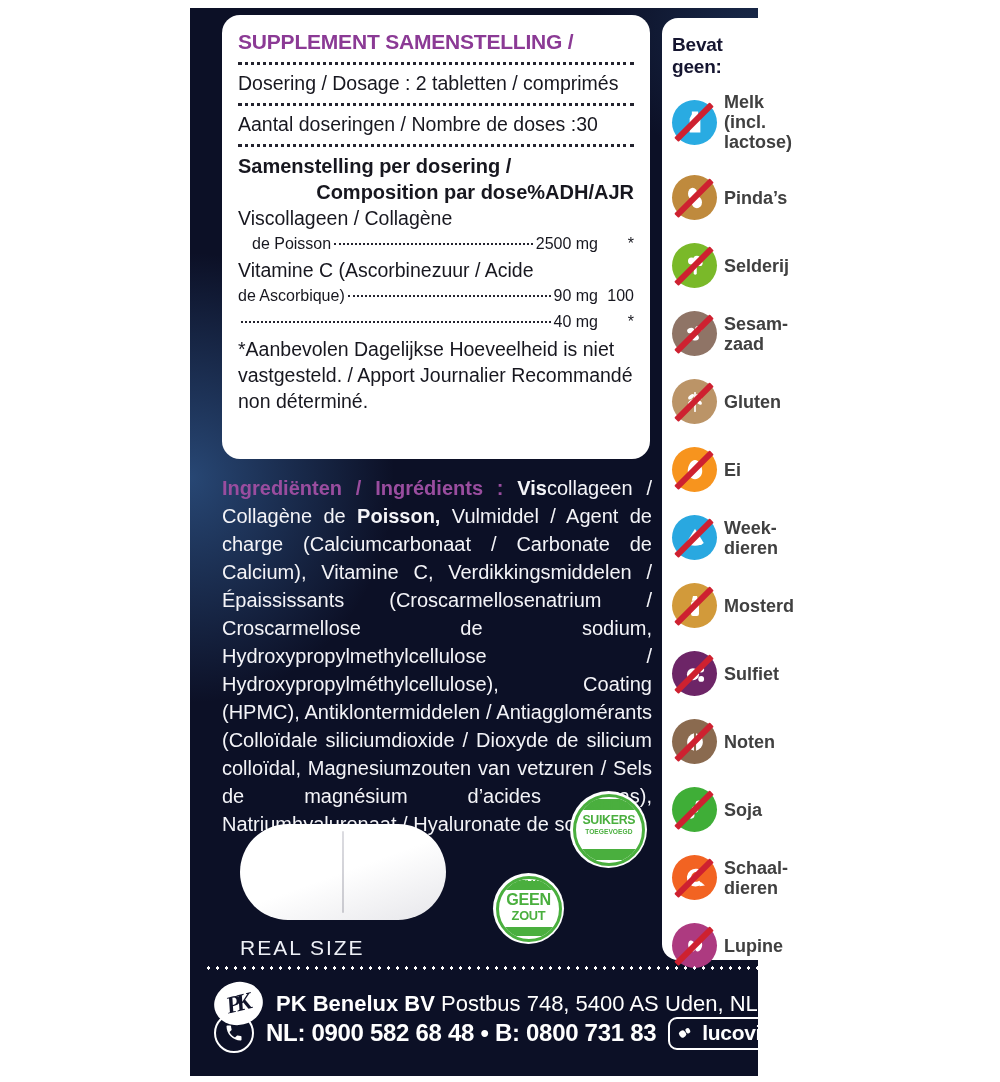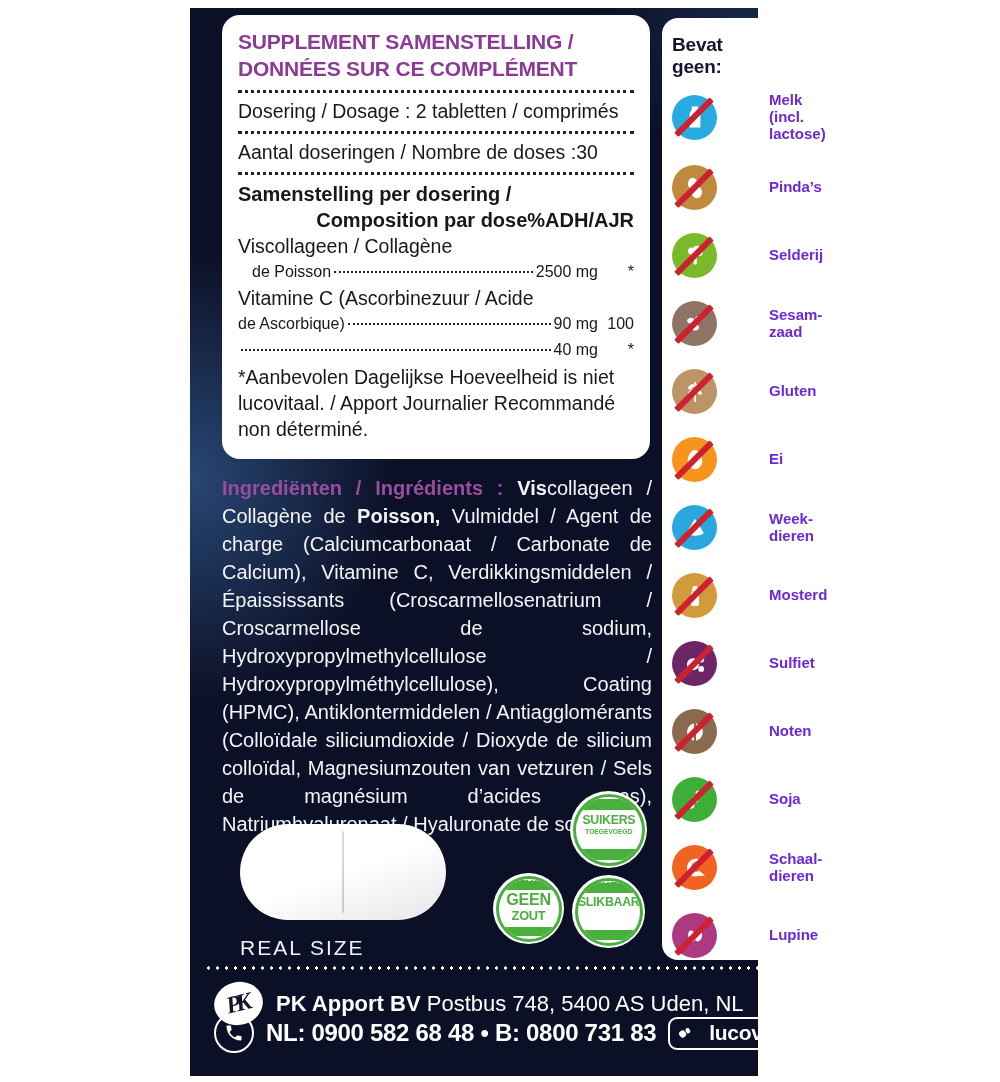--- a/index.html
+++ b/index.html
@@ -67,52 +67,51 @@
   
   .sidebar{position:absolute;left:472px;top:10px;width:112px;height:942px;background:#fff;
            border-radius:16px;padding:16px 6px 8px 10px;box-sizing:border-box;}
   .sidebar-header{font-size:19px;font-weight:800;color:#151530;margin-bottom:14px;letter-spacing:-.2px;}
   .allergen-row{display:flex;align-items:center;gap:7px;margin-bottom:23px;}
   .allergen-circle{position:relative;width:45px;height:45px;border-radius:50%;flex:0 0 45px;
                    display:flex;align-items:center;justify-content:center;}
   .allergen-circle svg{width:28px;height:28px;display:block;}
   .slash{position:absolute;left:-6%;top:43.5%;width:112%;height:13.5%;background:#ce2130;
          transform:rotate(-45deg);border-radius:1px;}
-  .allergen-label{font-size:15px;font-weight:bold;color:#6d28d9;line-height:1.12;margin-left:45px;}
+  .allergen-label{font-size:18px;font-weight:bold;color:#404040;line-height:1.12;}
 
   
   .dotsep{position:absolute;left:14px;top:958px;width:592px;height:4px;
           background-image:radial-gradient(circle 1.6px,#fff 95%,transparent);
           background-size:9px 4px;background-repeat:repeat-x;}
   .footer-row1{position:absolute;left:24px;top:974px;width:582px;display:flex;align-items:center;
                gap:13px;color:#fff;font-size:22px;}
   .pk-logo{width:49px;height:43px;background:#fff;border-radius:50%;transform:rotate(-14deg);
            display:flex;align-items:center;justify-content:center;color:#10132a;font-weight:bold;
            font-style:italic;font-size:24px;letter-spacing:-5px;padding-right:4px;box-sizing:border-box;
            font-family:"Liberation Serif",serif;flex:0 0 auto;}
   .company b{font-weight:bold;}
   .footer-row2{position:absolute;left:24px;top:1005px;width:588px;display:flex;align-items:center;
                gap:12px;color:#fff;font-size:24px;font-weight:bold;}
   .phone-circle{width:36px;height:36px;border:2.5px solid #fff;border-radius:50%;display:flex;
                 align-items:center;justify-content:center;flex:0 0 auto;}
   .phone-circle svg{width:20px;height:20px;}
   .phones{white-space:nowrap;letter-spacing:-.3px;}
-  .luco{margin-left:auto;display:flex;align-items:center;gap:16px;border:2.5px solid #fff;
+  .luco{margin-left:auto;display:flex;align-items:center;gap:9px;border:2.5px solid #fff;
         border-radius:9px;padding:2px 9px 3px 6px;font-weight:bold;font-size:21px;letter-spacing:-.3px;}
   .luco svg{width:17px;height:17px;}
 </style>
 </head>
 <body>
 
 <div class="box">
 
   <div class="facts">
     <div class="facts-title">
       <div>SUPPLEMENT SAMENSTELLING /</div>
-      <div>DONNÉES SUR CE COMPLÉMENT</div>
     </div>
     <div class="dotline"></div>
     <div class="frow">Dosering / Dosage : 2 tabletten / comprimés</div>
     <div class="dotline"></div>
     <div class="frow">Aantal doseringen / Nombre de doses :30</div>
     <div class="dotline"></div>
     <div class="comp-head">Samenstelling per dosering /</div>
     <div class="comp-head2">
       <span>Composition par dose</span>
       <span>%ADH/AJR</span>
@@ -133,21 +132,21 @@
       <span class="amt">90 mg</span>
       <span class="rda">100</span>
     </div>
 
     <div class="nrow">
       <span class="leader"></span>
       <span class="amt">40 mg</span>
       <span class="rda">*</span>
     </div>
 
-    <div class="footnote">*Aanbevolen Dagelijkse Hoeveelheid is niet lucovitaal. / Apport Journalier Recommandé non déterminé.</div>
+    <div class="footnote">*Aanbevolen Dagelijkse Hoeveelheid is niet vastgesteld. / Apport Journalier Recommandé non déterminé.</div>
   </div>
 
   <div class="ingredients"><span class="ing-intro">Ingrediënten / Ingrédients : </span><span class="ing-bold">Vis</span><span>collageen / Collagène de </span><span class="ing-bold">Poisson,</span><span> Vulmiddel / Agent de charge (Calciumcarbonaat / Carbonate de Calcium), Vitamine C, Verdikkingsmiddelen / Épaississants (Croscarmellosenatrium / Croscarmellose de sodium, Hydroxypropylmethylcellulose / Hydroxypropylméthylcellulose), Coating (HPMC), Antiklontermiddelen / Antiagglomérants (Colloïdale siliciumdioxide / Dioxyde de silicium colloïdal, Magnesiumzouten van vetzuren / Sels de magnésium d’acides gras), Natriumhyaluronaat / Hyaluronate de sodium.</span></div>
 
   <div class="pill">
     <div class="pill-score"></div>
   </div>
   <div class="real-size">REAL SIZE</div>
 
   <div class="badge b1">
@@ -165,30 +164,20 @@
     <div class="badge-inner">
       <div class="cap top"></div>
       <div class="cap bot"></div>
       <div class="badge-text">
           <span class="bl">BEVAT</span>
           <span class="bl">GEEN</span>
           <span class="bl">ZOUT</span>
         </div>
     </div>
   </div>
-  <div class="badge b3">
-    <div class="badge-inner">
-      <div class="cap top"></div>
-      <div class="cap bot"></div>
-      <div class="badge-text">
-          <span class="bl">MAKKELIJK</span>
-          <span class="bl">SLIKBAAR</span>
-        </div>
-    </div>
-  </div>
 
   <div class="sidebar">
     <div class="sidebar-header">Bevat geen:</div>
     <div id="allergen-list">
   <div class="allergen-row">
     <div class="allergen-circle" style="background: rgb(41, 171, 226);">
       <span class="allergen-glyph">
               <svg viewBox="0 0 24 24" fill="#fff">
                 <path d="M9.3 3h5.4v2.3L16.6 9v12H7.4V9l1.9-3.7z"></path>
               </svg>
@@ -359,21 +348,21 @@
     </div>
     <div class="allergen-label">Lupine</div>
   </div>
 </div>
   </div>
 
   <div class="dotsep"></div>
 
   <div class="footer-row1">
     <div class="pk-logo">PK</div>
-    <div class="company"><b>PK Apport BV</b><span> Postbus 748, 5400 AS Uden, NL</span></div>
+    <div class="company"><b>PK Benelux BV</b><span> Postbus 748, 5400 AS Uden, NL</span></div>
   </div>
 
   <div class="footer-row2">
     <div class="phone-circle">
       <svg viewBox="0 0 24 24">
           <path fill="#ffffff" d="M6.6 10.8c1.4 2.8 3.8 5.1 6.6 6.6l2.2-2.2c.3-.3.7-.4 1-.2 1.1.4 2.3.6 3.6.6.6 0 1 .4 1 1V20c0 .6-.4 1-1 1C10.6 21 3 13.4 3 4c0-.6.4-1 1-1h3.5c.6 0 1 .4 1 1 0 1.2.2 2.4.6 3.6.1.3 0 .7-.2 1l-2.3 2.2z"></path>
         </svg>
     </div>
     <div class="phones"><b>NL:</b><span> 0900 582 68 48 </span><span>• </span><b>B:</b><span> 0800 731 83</span></div>
     <div class="luco">

